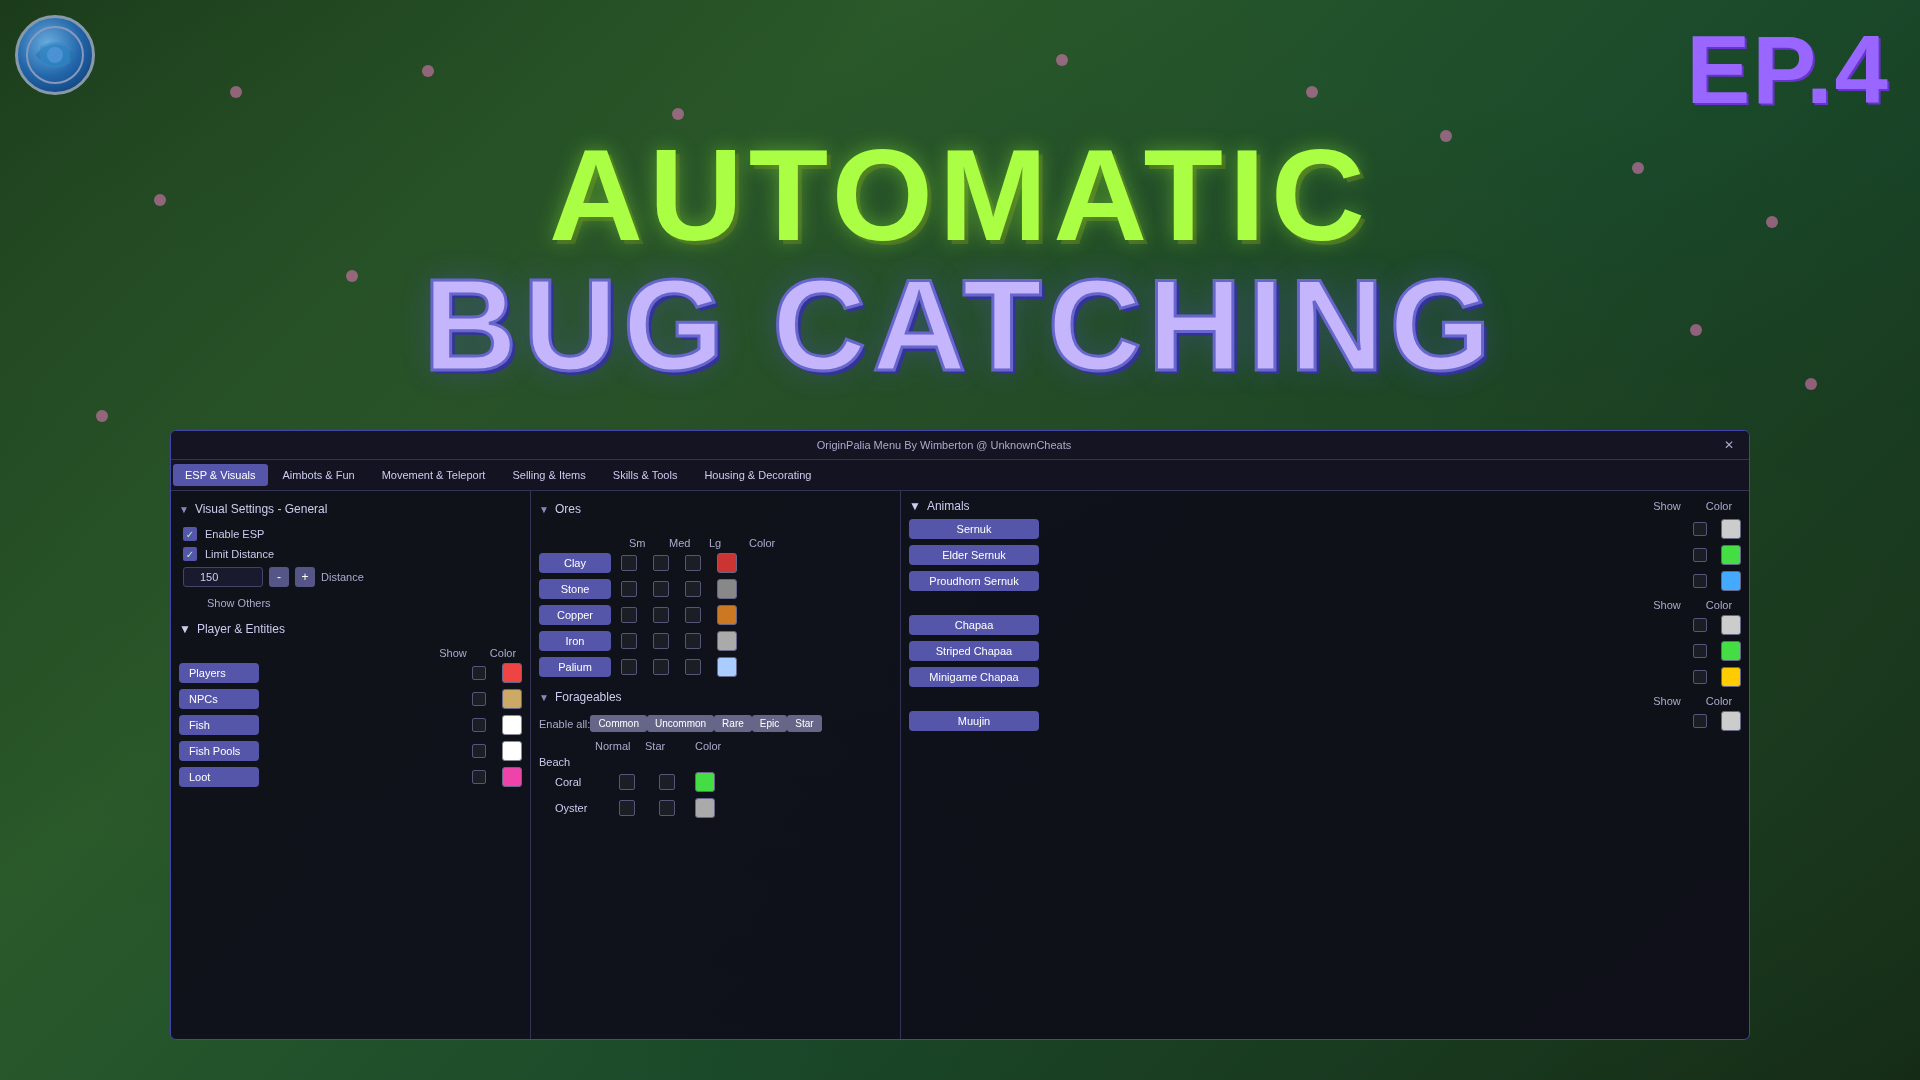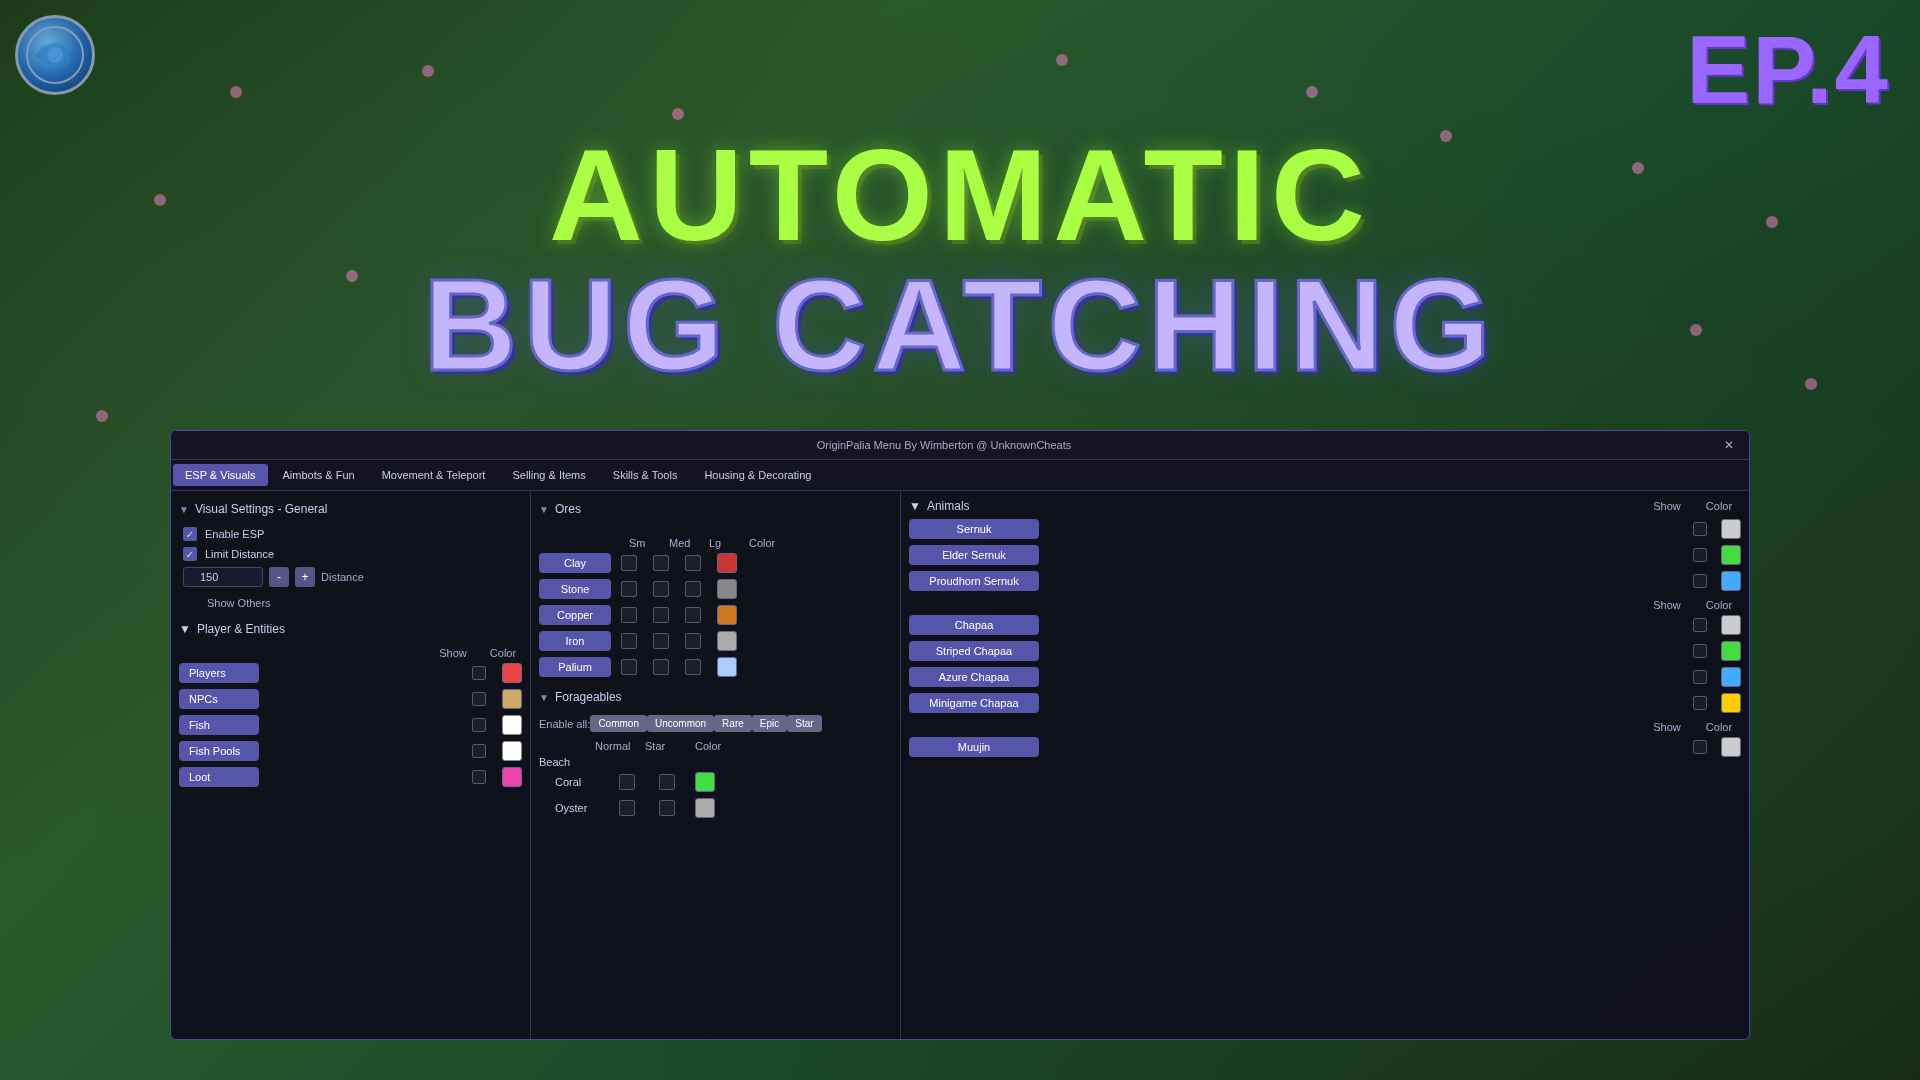--- a/index.html
+++ b/index.html
@@ -821,26 +821,20 @@
         <div class="color-swatch" style="background:#cccccc;"></div>
       </div>
 
       <div class="animal-row">
         <button class="animal-btn">Striped Chapaa</button>
         <div class="animal-spacer"></div>
         <div class="animal-check"></div>
         <div class="color-swatch" style="background:#44dd44;"></div>
       </div>
 
-      <div class="animal-row">
-        <button class="animal-btn">Azure Chapaa</button>
-        <div class="animal-spacer"></div>
-        <div class="animal-check"></div>
-        <div class="color-swatch" style="background:#44aaff;"></div>
-      </div>
 
       <div class="animal-row">
         <button class="animal-btn">Minigame Chapaa</button>
         <div class="animal-spacer"></div>
         <div class="animal-check"></div>
         <div class="color-swatch" style="background:#ffcc00;"></div>
       </div>
 
       <div class="animal-sub-header">
         <span>Show</span>

